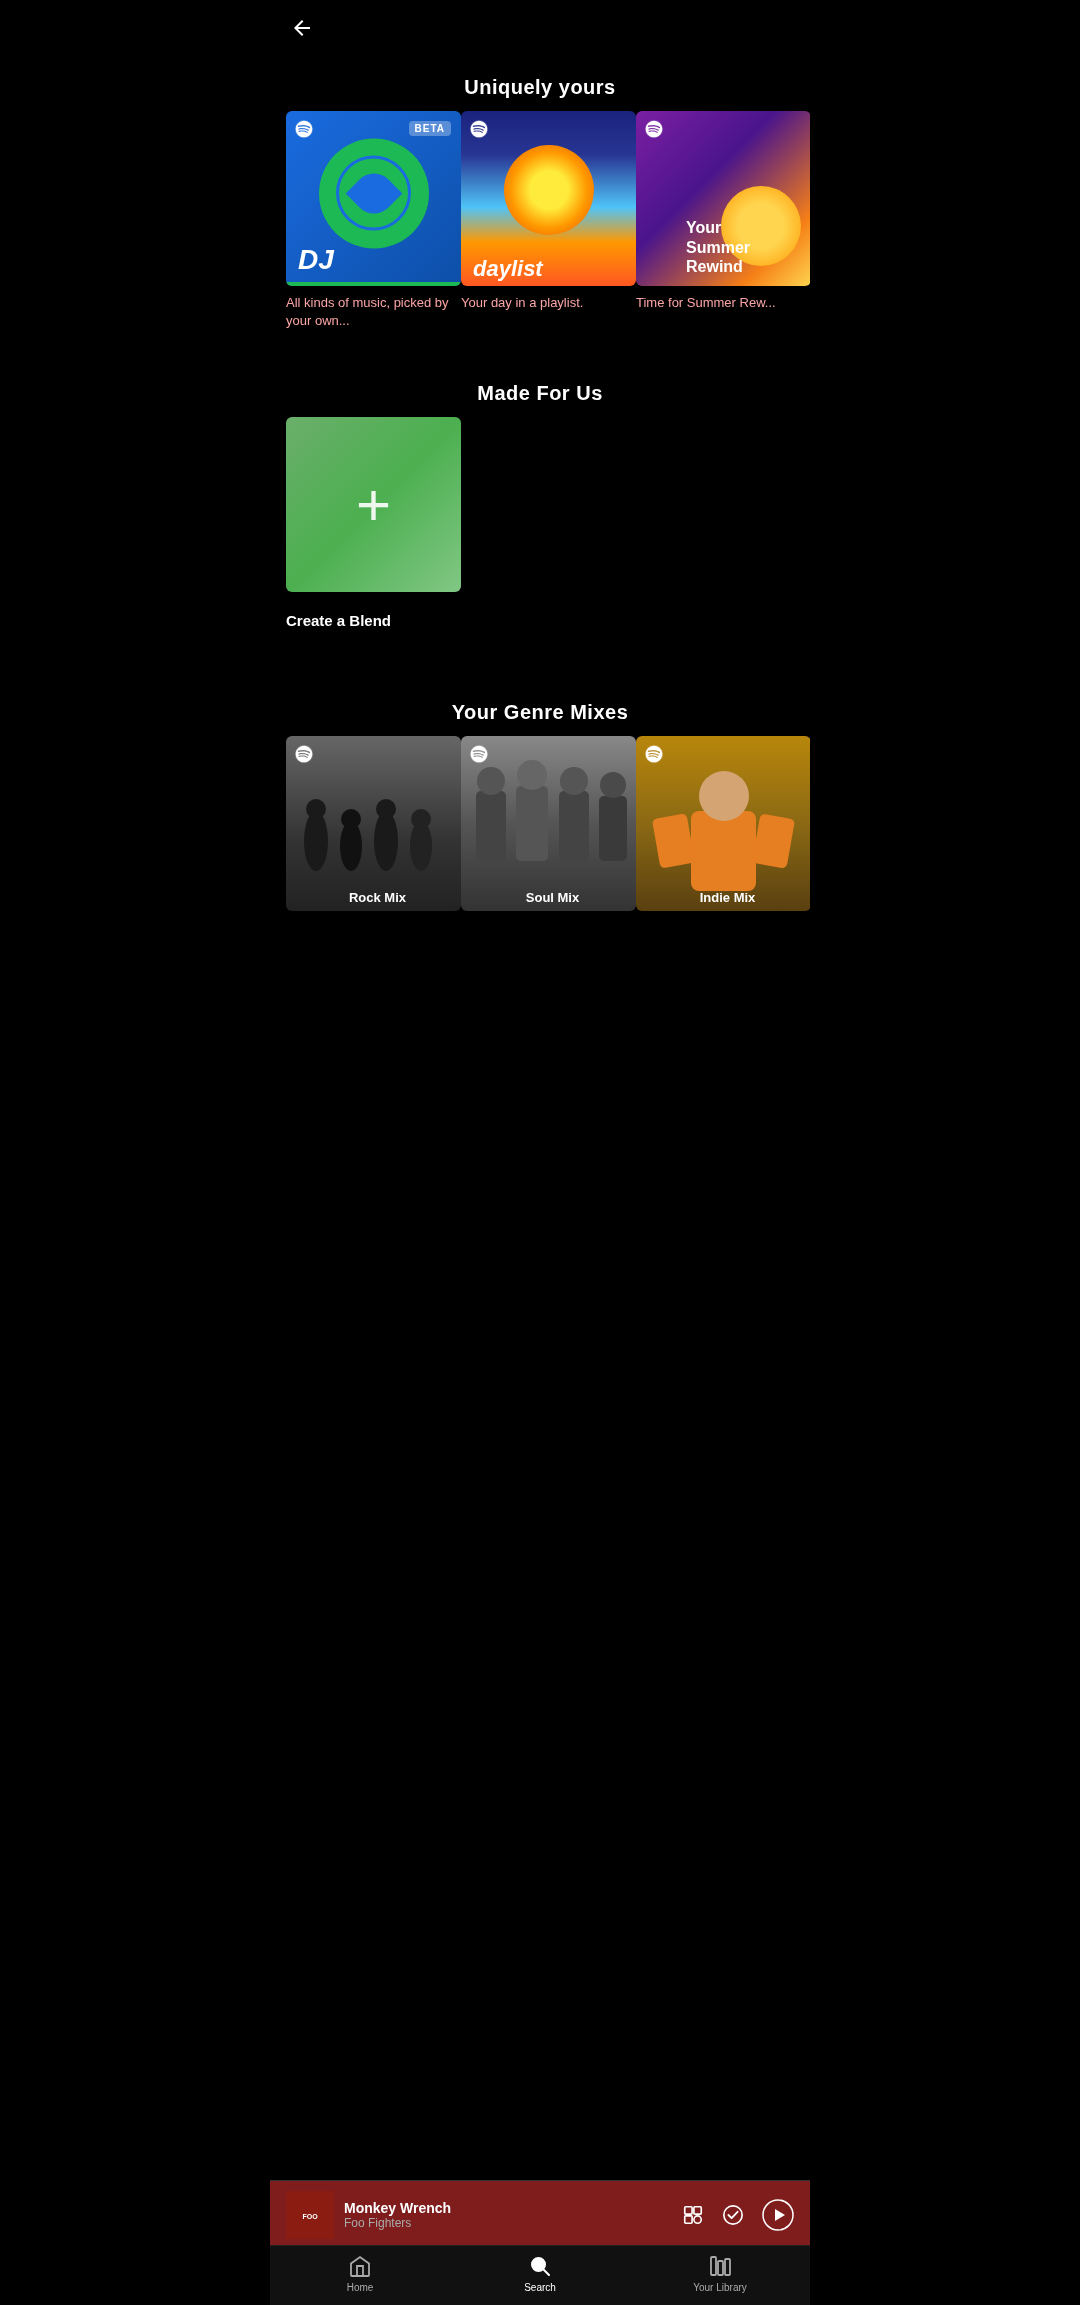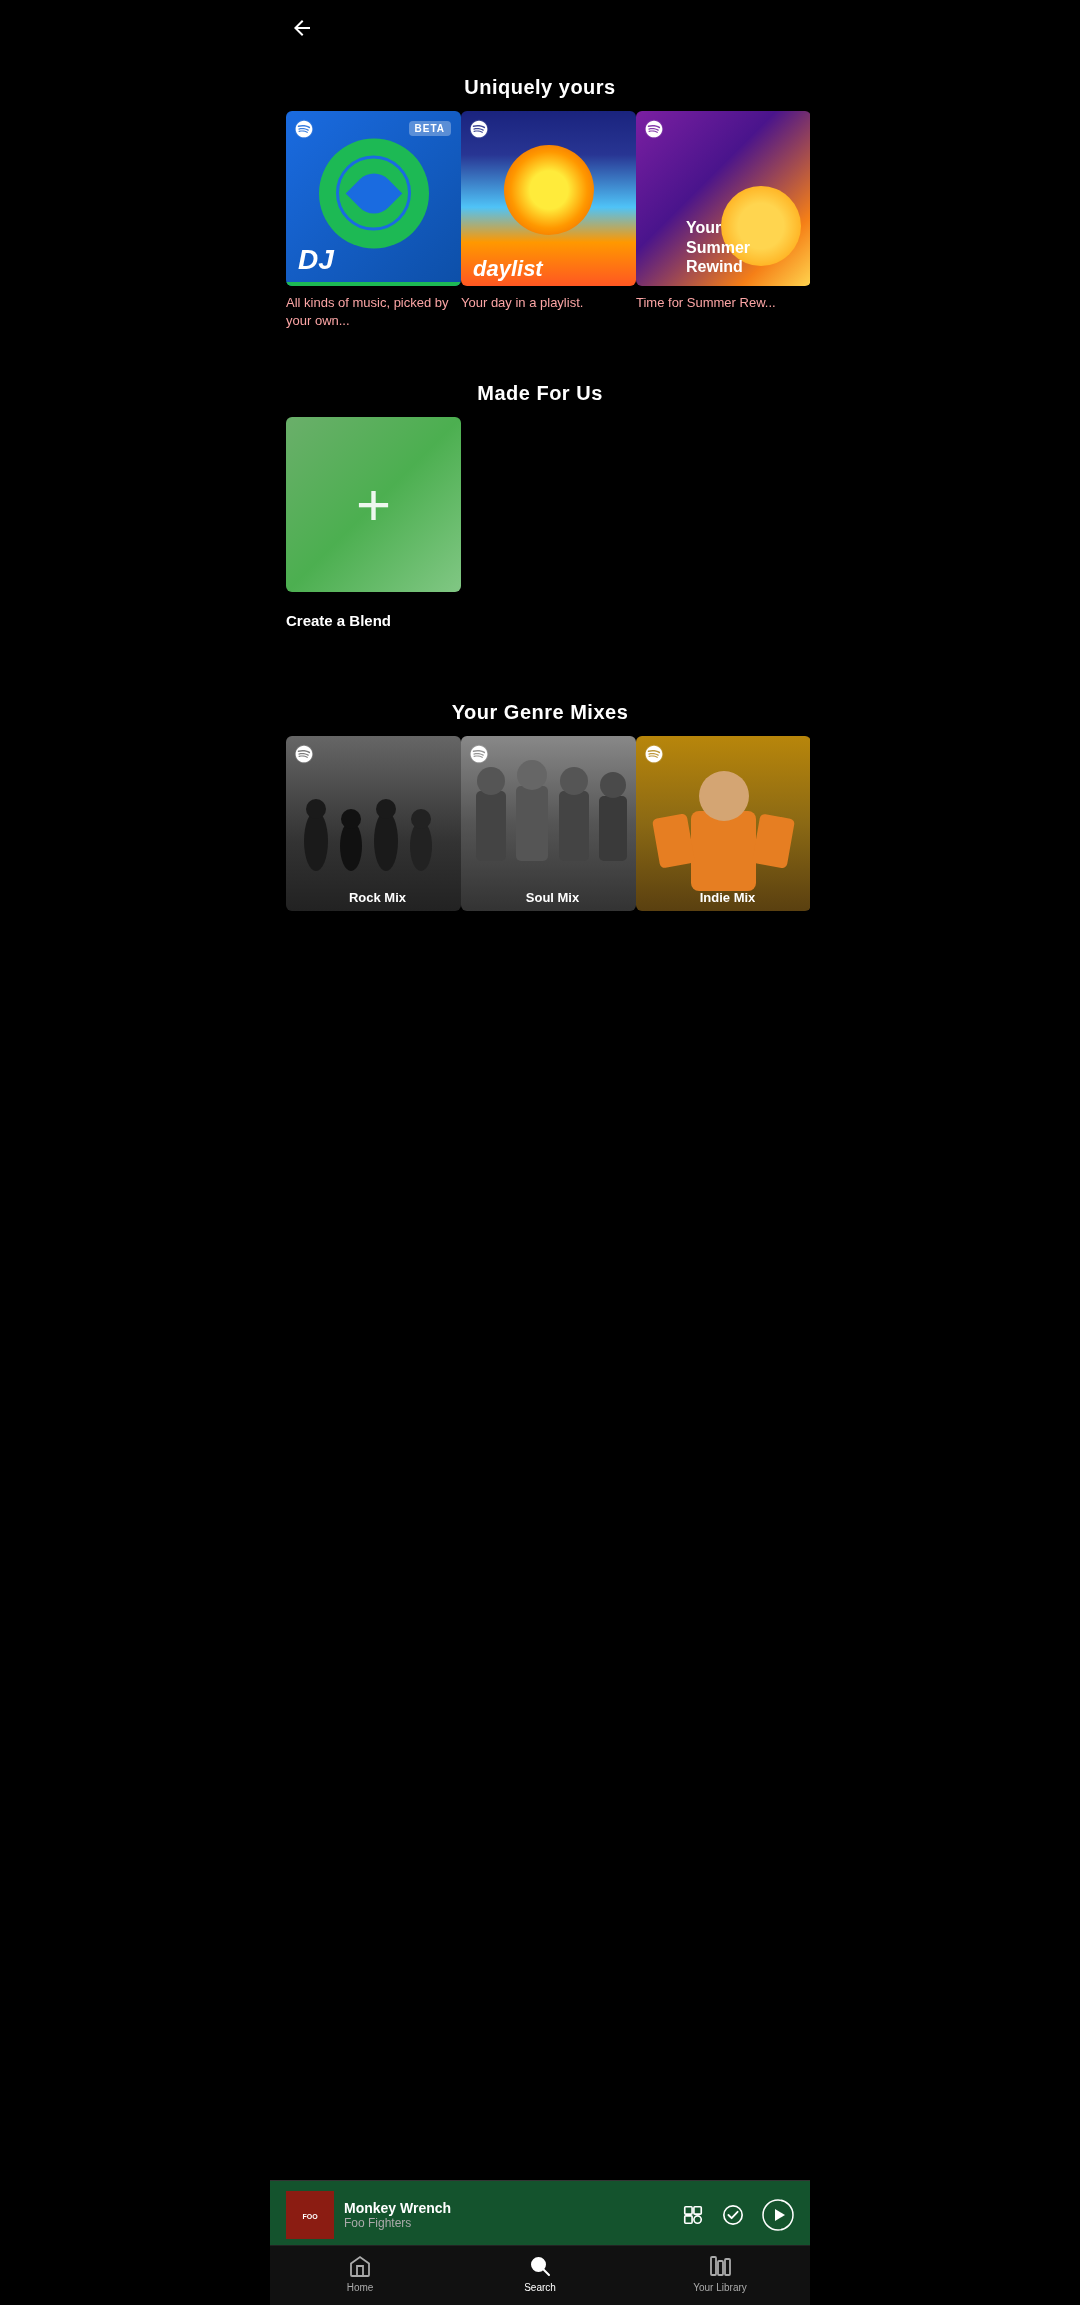--- a/index.html
+++ b/index.html
@@ -329,21 +329,21 @@
     }
 
     
     .now-playing {
       position: fixed;
       bottom: 56px;
       left: 50%;
       transform: translateX(-50%);
       width: 100%;
       max-width: 540px;
-      background: #14532d;
+      background: #7f1d1d;
       border-top: 1px solid #333;
       display: flex;
       align-items: center;
       padding: 10px 16px;
       gap: 10px;
       z-index: 20;
     }
 
     .now-playing-art {
       width: 48px;

